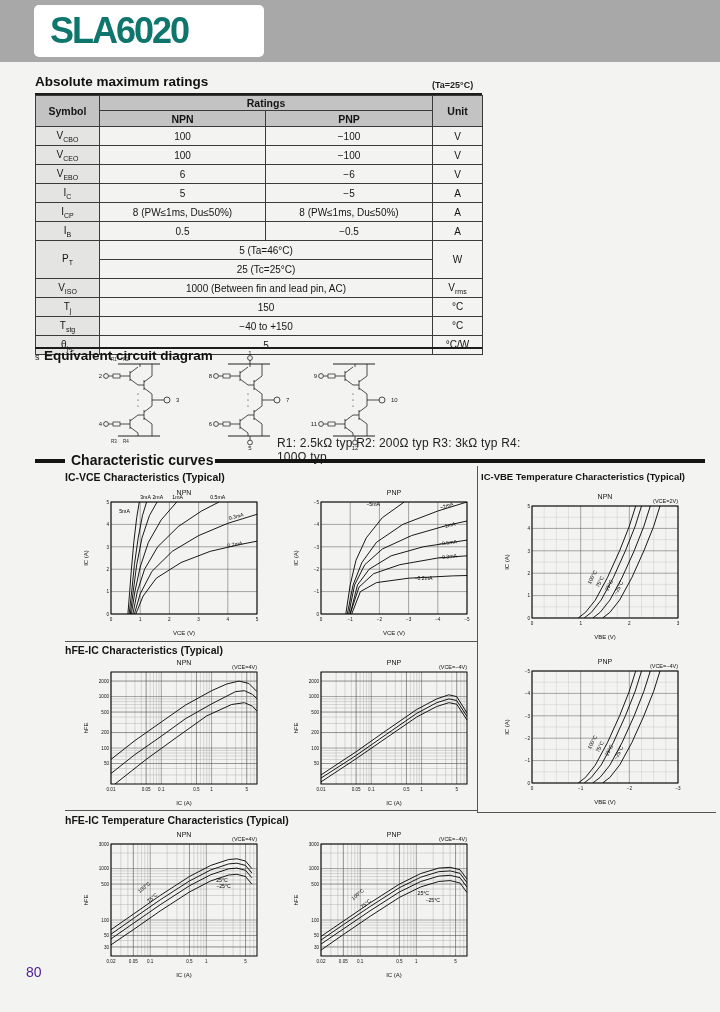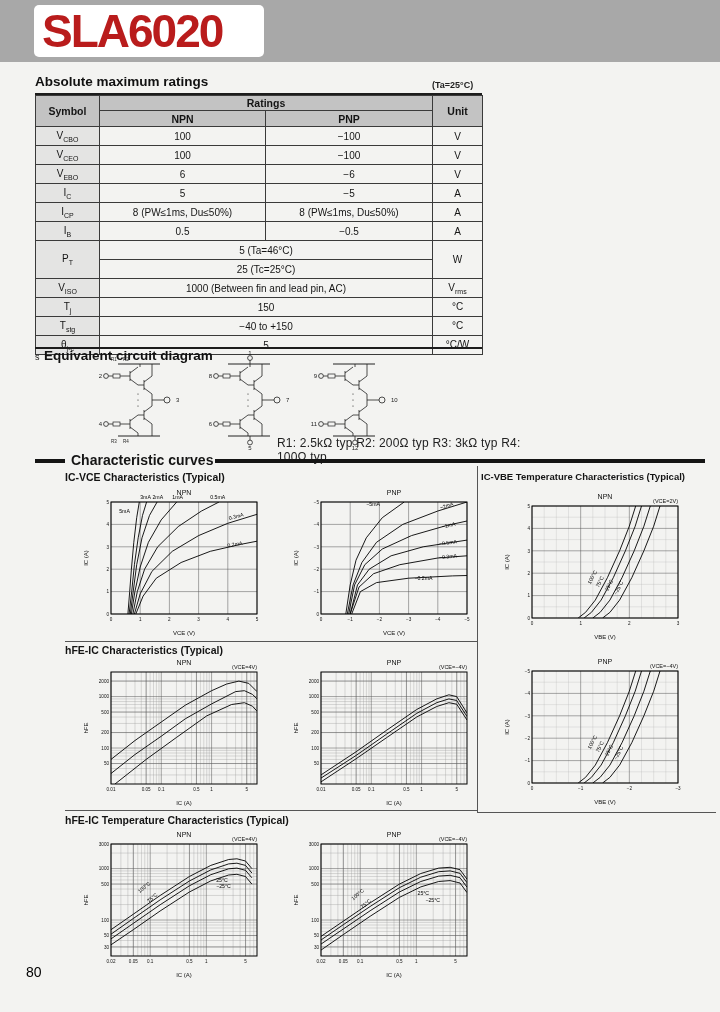--- a/index.html
+++ b/index.html
@@ -6,21 +6,21 @@
   body{
     width:720px;height:1012px;position:relative;overflow:hidden;
     background:#f3f3f1;color:#141414;
     font-family:"Liberation Sans", sans-serif;
     -webkit-font-smoothing:antialiased;
   }
   .abs{position:absolute;}
   
   .banner{left:0;top:0;width:720px;height:62px;background:#a8a8a8;}
   .logo-box{left:34px;top:5px;width:230px;height:52px;background:#ffffff;border-radius:5px;}
-  .logo-text{font-size:46px;font-weight:bold;letter-spacing:-2px;line-height:52px;padding-left:8px;color:#b91c1c;}
+  .logo-text{font-size:36px;font-weight:bold;letter-spacing:-2px;line-height:52px;padding-left:16px;color:#0f766e;}
   .subtitle{left:274px;top:9px;font-size:13px;font-weight:bold;line-height:21px;color:#1a1a1a;}
   .extdim{left:470px;top:38px;width:246px;font-size:11.5px;font-weight:bold;color:#1a1a1a;}
   .badge-a{display:inline-block;width:13px;height:13px;border:1.4px solid #1a1a1a;border-radius:50%;
     font-size:9px;line-height:13px;text-align:center;vertical-align:-2px;margin:0 2px;font-weight:bold;}
   
   .sec-h{font-size:13.5px;font-weight:bold;color:#111;}
   .rule{position:absolute;background:#1c1c1c;}
   .cond-small{font-size:9px;color:#222;}
   
   table.amr{border-collapse:collapse;width:447px;table-layout:fixed;font-size:10px;}
@@ -33,21 +33,21 @@
   table.amr .hdr-ratings{height:11px;}
   table.amr .hdr-sub{height:13px;}
   
   .circ-note{font-size:12px;color:#222;letter-spacing:0.2px;margin-left:39px;}
   
   .cc-head{font-size:14px;font-weight:bold;}
   .bar{position:absolute;background:#141414;height:4px;}
   .grp-title{font-size:10.5px;font-weight:bold;text-align:left;color:#141414;}
   .chart{position:absolute;width:185px;height:152px;}
   svg text{font-family:"Liberation Sans", sans-serif;}
-  .pageno{font-size:14px;color:#000000;}
+  .pageno{font-size:14px;color:#4c1d95;}
   .vline{position:absolute;background:#555;width:1px;}
   .hline{position:absolute;background:#555;height:1px;}
 </style>
 </head>
 <body>
 
 <div class="abs banner">
   <div class="abs logo-box">
     <div class="logo-text">SLA6020</div>
   </div>

